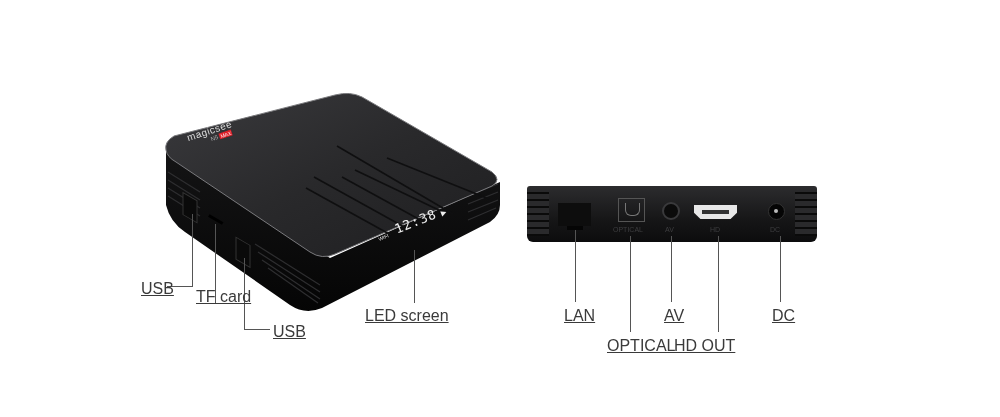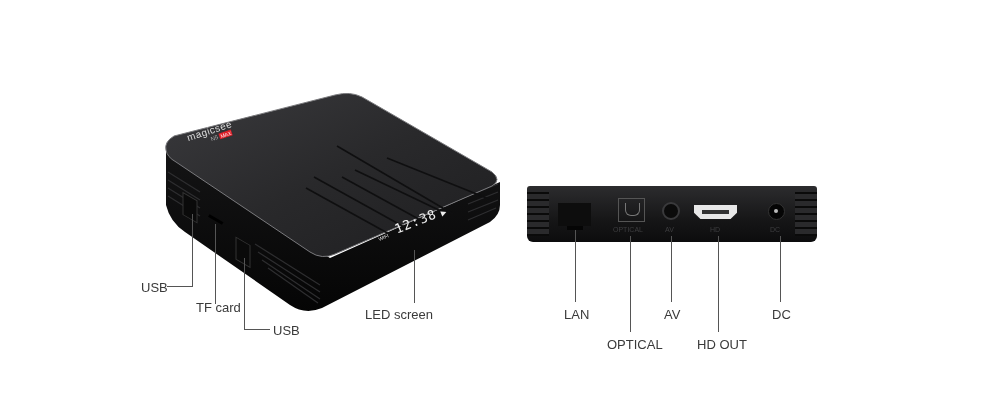--- a/index.html
+++ b/index.html
@@ -1,19 +1,19 @@
 <!DOCTYPE html>
 <html><head>
 <meta charset="utf-8">
 <style>
   html, body { margin: 0; padding: 0; background: #ffffff; }
   body { width: 1000px; height: 417px; position: relative; overflow: hidden;
          font-family: "Liberation Sans", sans-serif; color: #333; }
   .abs { position: absolute; }
-  .label { position: absolute; font-size: 13px; color: #3a3a3a; white-space: nowrap; }
+  .label { position: absolute; font-size: 16px; color: #3a3a3a; white-space: nowrap; text-decoration: underline; }
   .line { position: absolute; background: #555; }
   svg { position: absolute; left: 0; top: 0; }
 </style>
 </head>
 <body>
 
 <div class="abs" style="left:0;top:0;width:520px;height:417px;">
   <svg width="520" height="417" viewBox="0 0 520 417">
     <defs>
       <linearGradient id="topg" x1="0" y1="0" x2="1" y2="1">
@@ -75,21 +75,21 @@
   </div>
 
   <div class="line" style="left:192px;top:214px;width:1px;height:72px;"></div>
   <div class="line" style="left:167px;top:286px;width:26px;height:1px;"></div>
   <div class="line" style="left:215px;top:224px;width:1px;height:80px;"></div>
   <div class="line" style="left:244px;top:258px;width:1px;height:71px;"></div>
   <div class="line" style="left:244px;top:329px;width:26px;height:1px;"></div>
   <div class="line" style="left:414px;top:250px;width:1px;height:53px;"></div>
 
   <span class="label" style="left:141px;top:280px;">USB</span>
-  <span class="label" style="left:196px;top:300px;">TF card</span>
+  <span class="label" style="left:196px;top:288px;">TF card</span>
   <span class="label" style="left:273px;top:323px;">USB</span>
   <span class="label" style="left:365px;top:307px;">LED screen</span>
 </div>
 
 <div class="abs" style="left:527px;top:186px;width:290px;height:56px;background:linear-gradient(#2c2c2e,#161617 60%,#0c0c0d);border-radius:3px 3px 6px 6px;">
 
   <div class="abs" style="left:0;top:6px;width:22px;height:44px;background:repeating-linear-gradient(#0a0a0a 0 2px,#2a2a2c 2px 7px);"></div>
   <div class="abs" style="right:0;top:6px;width:22px;height:44px;background:repeating-linear-gradient(#0a0a0a 0 2px,#2a2a2c 2px 7px);"></div>
 
   <div class="abs" style="left:31px;top:17px;width:33px;height:23px;background:#0d0d0d;"></div>
@@ -117,14 +117,14 @@
 
 <div class="line" style="left:575px;top:230px;width:1px;height:72px;"></div>
 <div class="line" style="left:630px;top:236px;width:1px;height:96px;"></div>
 <div class="line" style="left:671px;top:236px;width:1px;height:66px;"></div>
 <div class="line" style="left:718px;top:236px;width:1px;height:96px;"></div>
 <div class="line" style="left:780px;top:236px;width:1px;height:66px;"></div>
 
 <span class="label" style="left:564px;top:307px;">LAN</span>
 <span class="label" style="left:607px;top:337px;">OPTICAL</span>
 <span class="label" style="left:664px;top:307px;">AV</span>
-<span class="label" style="left:697px;top:337px;">HD OUT</span>
+<span class="label" style="left:674px;top:337px;">HD OUT</span>
 <span class="label" style="left:772px;top:307px;">DC</span>
 
 </body></html>

